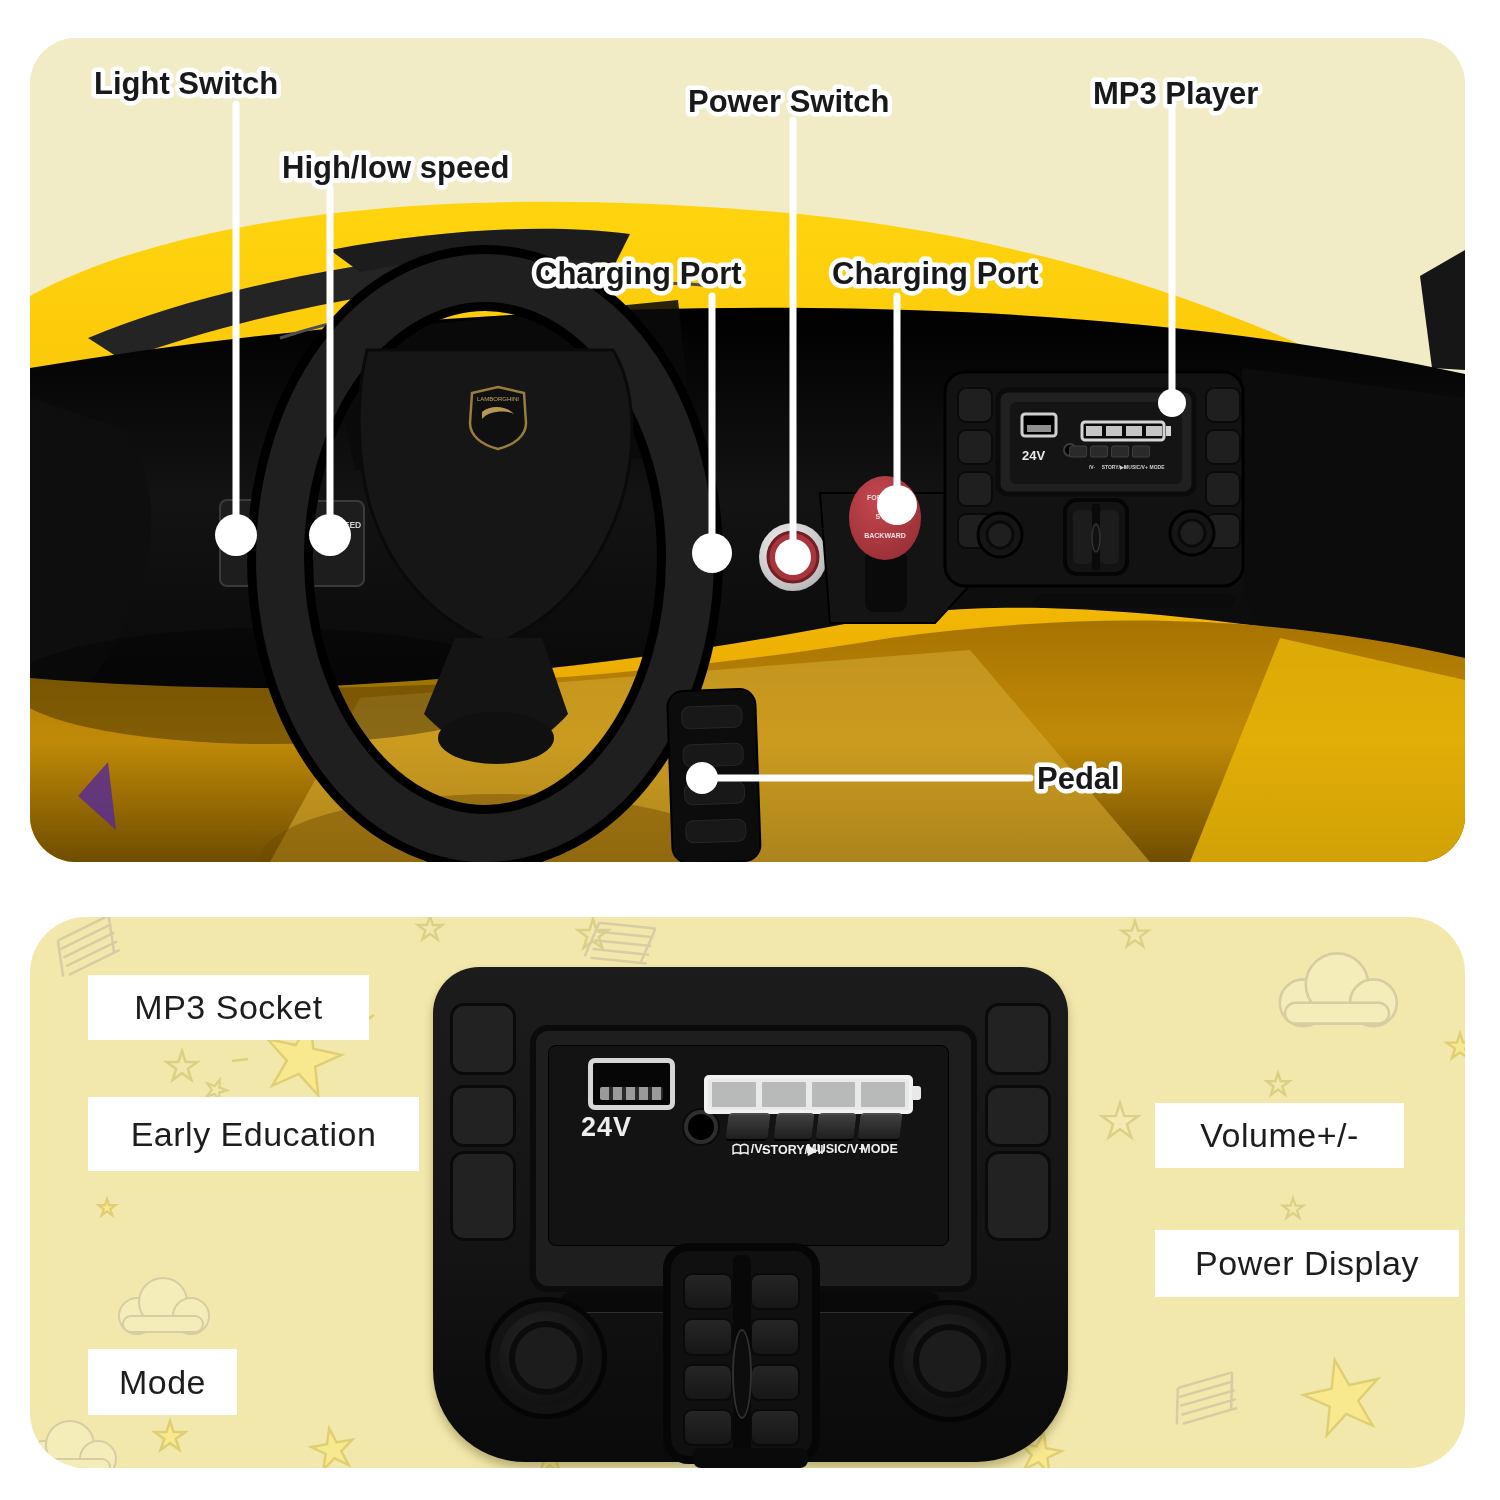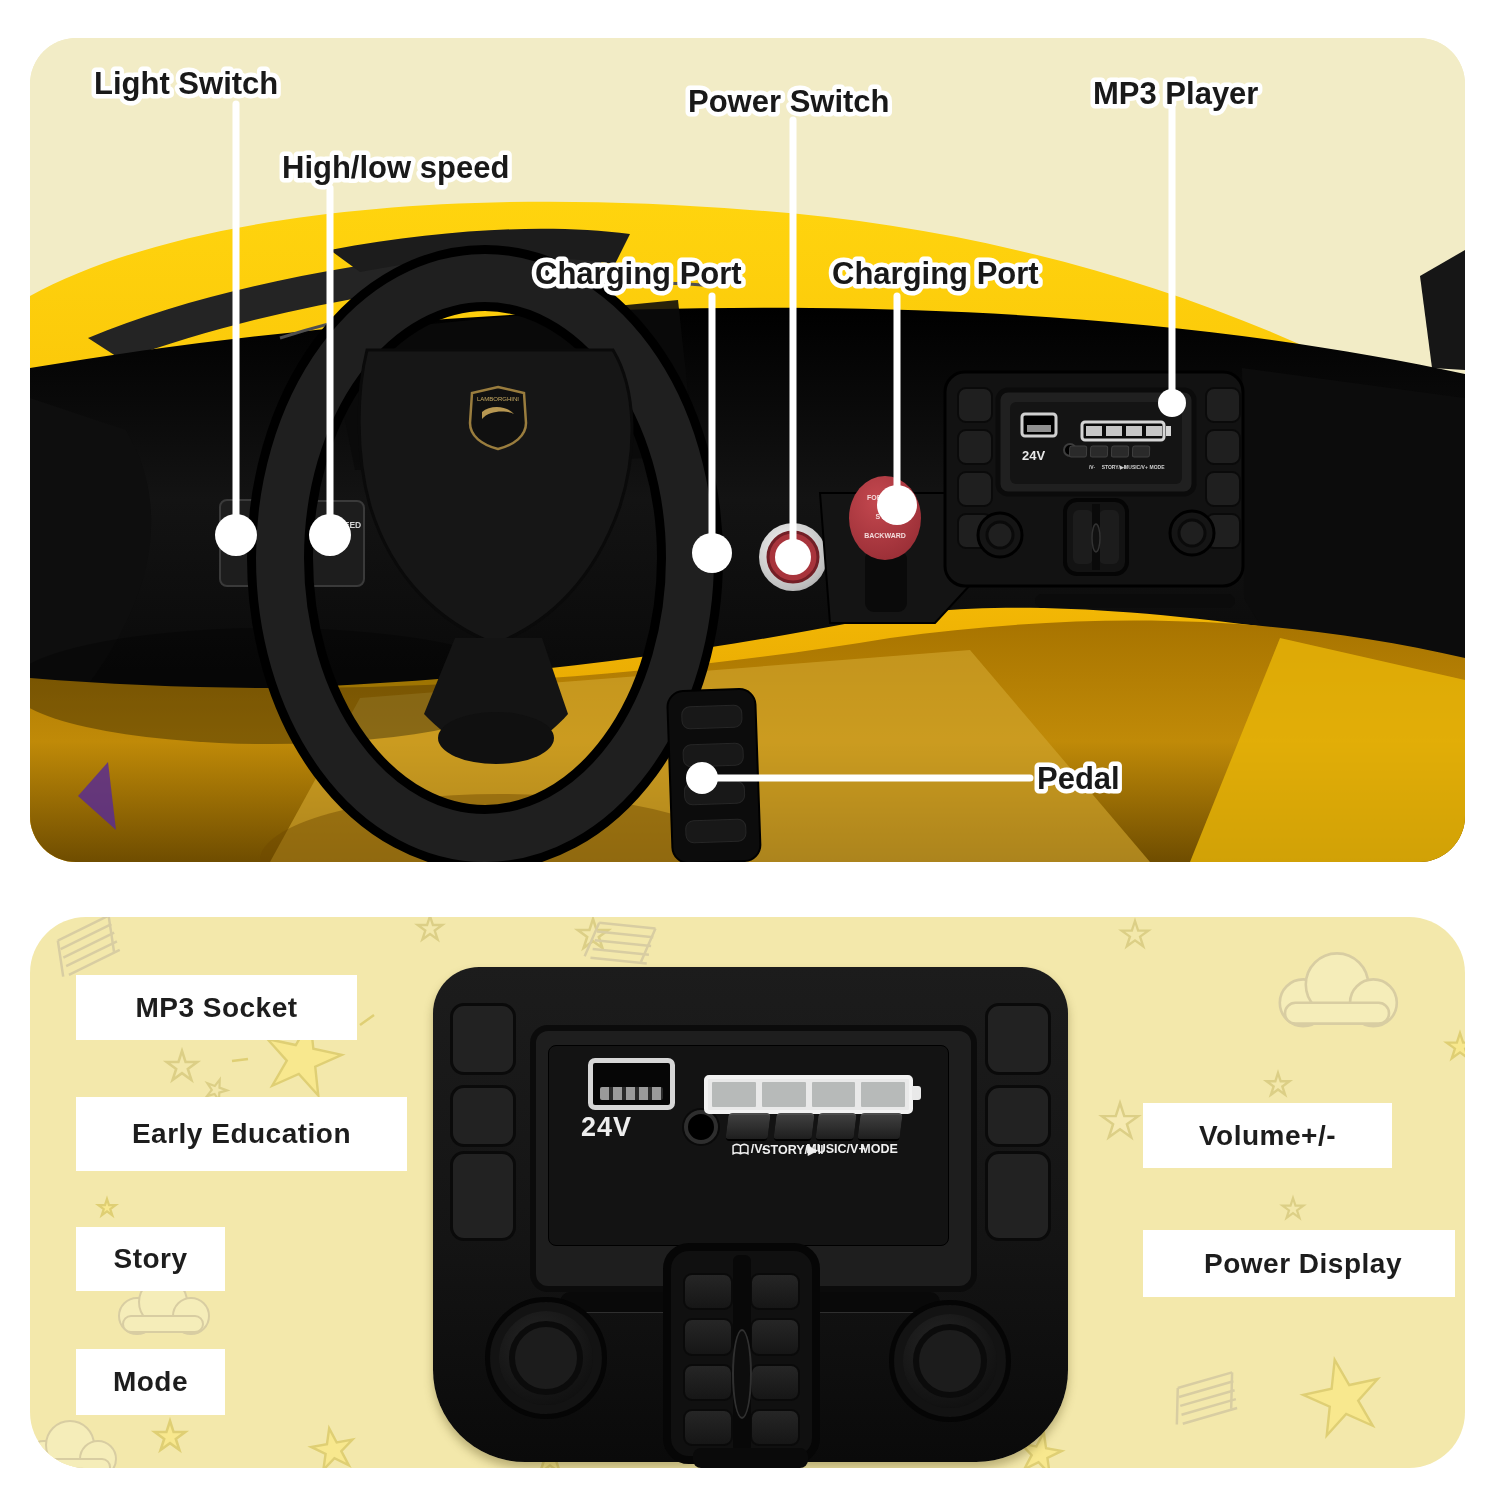--- a/index.html
+++ b/index.html
@@ -16,21 +16,21 @@
   .co-text{
     font-family:"Liberation Sans",sans-serif;font-weight:bold;font-size:31px;
     fill:#191919;stroke:#ffffff;stroke-width:9px;stroke-linejoin:round;paint-order:stroke;
   }
   .co-line{stroke:#ffffff;stroke-width:7px;stroke-linecap:round;}
   .co-dot{fill:#ffffff;}
 
   
   .wbox{
     position:absolute;background:#ffffff;display:flex;align-items:center;justify-content:center;
-    font-weight:bold;font-size:28px;color:#1d1d1d;letter-spacing:0.5px;
+    font-weight:normal;font-size:34px;color:#1d1d1d;letter-spacing:0.5px;margin-left:12px;
   }
 
   
   .unit{
     position:absolute;left:403px;top:50px;width:635px;height:495px;
     background:linear-gradient(180deg,#1c1c1c 0%,#141414 55%,#0a0a0a 100%);
     border-radius:46px 46px 92px 92px;box-shadow:0 6px 10px rgba(80,70,20,.35);
   }
   .rib{position:absolute;background:#222222;border:3px solid #0a0a0a;border-radius:14px;width:60px;}
   .inner-panel{
@@ -339,24 +339,23 @@
     </g>
     <g>
       <use href="#note-p" transform="translate(60,32) rotate(-18)"></use>
       <use href="#note-p" transform="translate(592,30) rotate(14)"></use>
       <use href="#note-p" transform="translate(1178,485) rotate(-8)"></use>
     </g>
   </svg>
 
   <div class="wbox" style="left:46px;top:58px;width:281px;height:65px;">MP3 Socket</div>
   <div class="wbox" style="left:46px;top:180px;width:331px;height:74px;">Early Education</div>
-  <div class="wbox" style="left:46px;top:310px;width:149px;height:64px;">Story</div>
   <div class="wbox" style="left:46px;top:432px;width:149px;height:66px;">Mode</div>
   <div class="wbox" style="left:1113px;top:186px;width:249px;height:65px;">Volume+/-</div>
-  <div class="wbox" style="left:1113px;top:313px;width:304px;height:67px;padding-left:8px;">Power Display</div>
+  <div class="wbox" style="left:1113px;top:313px;width:304px;height:67px;">Power Display</div>
 
   <div class="unit">
     <div class="rib" style="left:17px;top:36px;height:66px;"></div>
     <div class="rib" style="left:17px;top:118px;height:56px;"></div>
     <div class="rib" style="left:17px;top:184px;height:84px;"></div>
     <div class="rib" style="left:552px;top:36px;height:66px;"></div>
     <div class="rib" style="left:552px;top:118px;height:56px;"></div>
     <div class="rib" style="left:552px;top:184px;height:84px;"></div>
 
     <div class="inner-panel">

